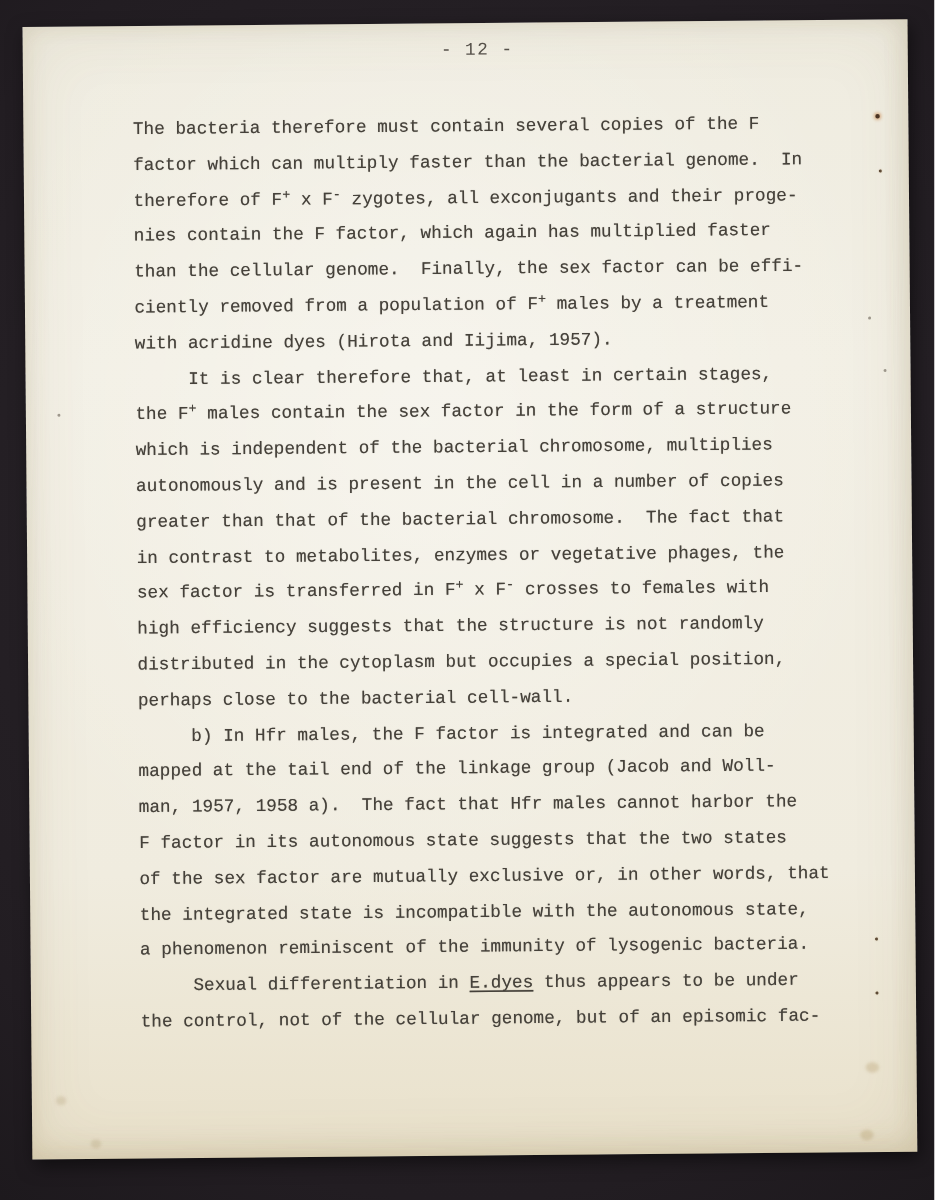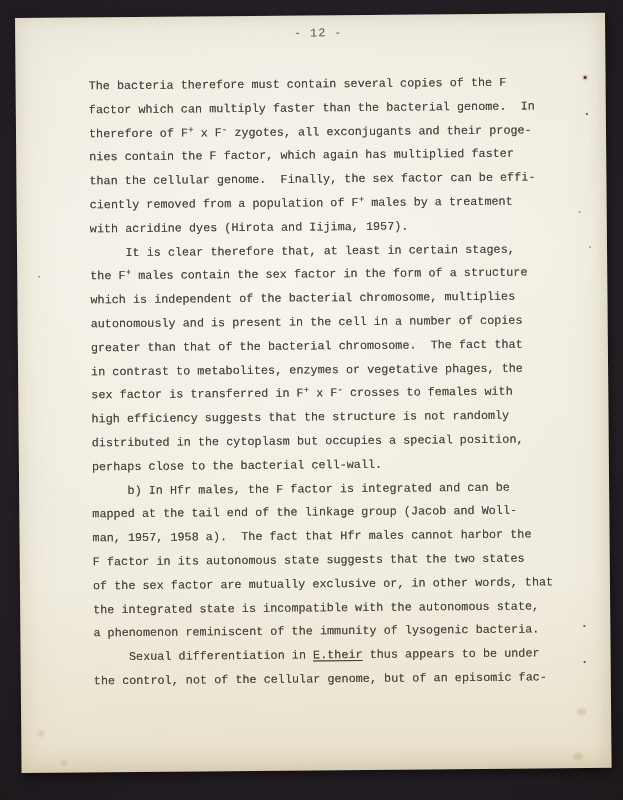--- a/index.html
+++ b/index.html
@@ -83,21 +83,21 @@
         <div class="line"><span>high efficiency suggests that the structure is not randomly</span></div>
         <div class="line"><span>distributed in the cytoplasm but occupies a special position,</span></div>
         <div class="line"><span>perhaps close to the bacterial cell-wall.</span></div>
         <div class="line"><span>     b) In Hfr males, the F factor is integrated and can be</span></div>
         <div class="line"><span>mapped at the tail end of the linkage group (Jacob and Woll-</span></div>
         <div class="line"><span>man, 1957, 1958 a).  The fact that Hfr males cannot harbor the</span></div>
         <div class="line"><span>F factor in its autonomous state suggests that the two states</span></div>
         <div class="line"><span>of the sex factor are mutually exclusive or, in other words, that</span></div>
         <div class="line"><span>the integrated state is incompatible with the autonomous state,</span></div>
         <div class="line"><span>a phenomenon reminiscent of the immunity of lysogenic bacteria.</span></div>
-        <div class="line"><span>     Sexual differentiation in </span><span class="und">E.their</span><span> thus appears to be under</span></div>
+        <div class="line"><span>     Sexual differentiation in </span><span class="und">E.dyes</span><span> thus appears to be under</span></div>
         <div class="line"><span>the control, not of the cellular genome, but of an episomic fac-</span></div>
       </div>
 
     <i class="speck sp-a" style="left:568px;top:63px;"></i>
     <i class="speck sp-b" style="left:570px;top:100px;"></i>
     <i class="speck sp-c" style="left:562px;top:198px;"></i>
     <i class="speck sp-c" style="left:572px;top:233px;"></i>
     <i class="speck sp-c" style="left:21px;top:258px;"></i>
     <i class="speck sp-b" style="left:563px;top:612px;"></i>
     <i class="speck sp-b" style="left:563px;top:648px;"></i>

